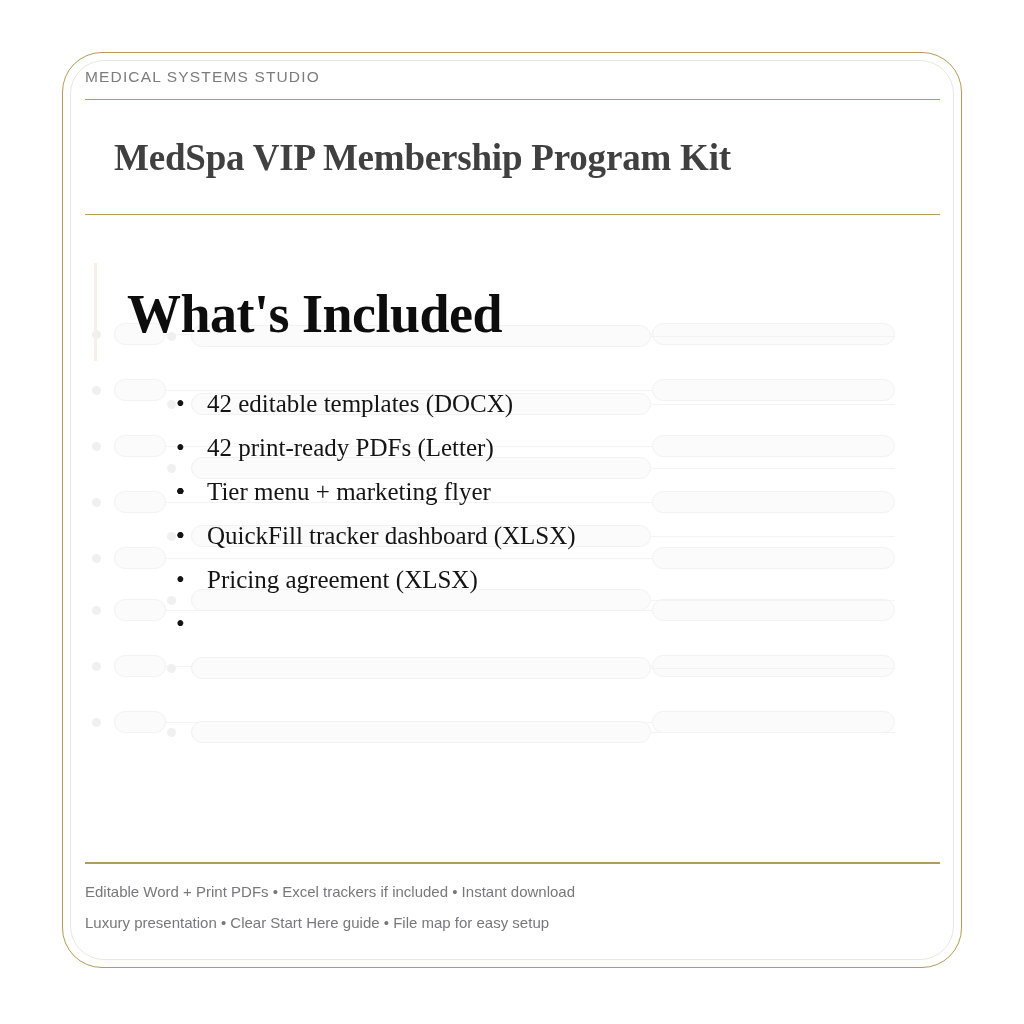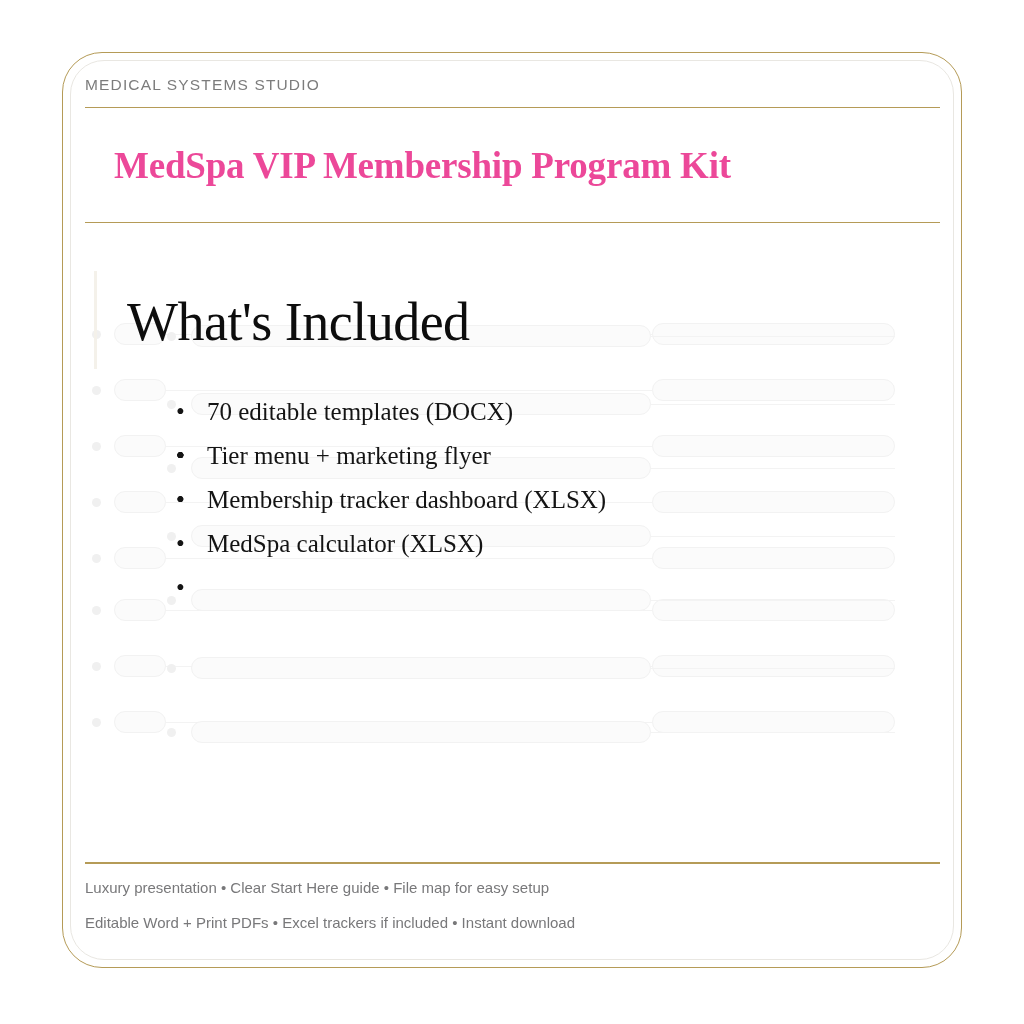--- a/index.html
+++ b/index.html
@@ -104,34 +104,34 @@
     left: 85px;
     top: 60px;
     width: 855px;
   }
 
   .eyebrow {
     font-size: 15.5px;
     letter-spacing: 1.15px;
     color: #7c7c7c;
     line-height: 1;
-    padding-top: 17px;
+    padding-top: 9px;
   }
 
   .title-rule-top {
     margin-top: 14px;
     height: 1.6px;
     background: #b59b57;
   }
   .doc-title {
     font-family: "Liberation Serif", serif;
     font-weight: bold;
     font-size: 37px;
     line-height: 1.0;
-    color: #ec4899;
+    color: #404040;
     padding: 14px 0 13px 29px;
     letter-spacing: -0.2px;
     white-space: nowrap;
   }
   .title-rule-bottom {
     height: 1.6px;
     background: #b59b57;
   }
 
   
@@ -143,21 +143,21 @@
   .accent-bar {
     position: absolute;
     left: 9px;
     top: 2px;
     width: 2.5px;
     height: 98px;
     background: #f4f1ea;
   }
   .section-heading {
     font-family: "Liberation Serif", serif;
-    font-weight: normal;
+    font-weight: bold;
     font-size: 54px;
     line-height: 1.0;
     color: #0d0d0d;
     padding-left: 42px;
     padding-top: 26px;
     letter-spacing: -0.5px;
   }
 
   
   .bullet-list {
@@ -310,53 +310,54 @@
   <div class="title-rule-bottom"></div>
 
   <div class="section-block">
     <span class="accent-bar"></span>
     <h2 class="section-heading">What's Included</h2>
   </div>
 
   <ul class="bullet-list">
     <li class="bullet-item">
       <span class="marker">•</span>
-      <span>70 editable templates (DOCX)</span>
-    </li>
-    <li class="bullet-item">
-      <span class="marker">•</span>
+      <span>42 editable templates (DOCX)</span>
+    </li>
+    <li class="bullet-item">
+      <span class="marker">•</span>
+      <span>42 print-ready PDFs (Letter)</span>
     </li>
     <li class="bullet-item">
       <span class="marker">•</span>
     </li>
     <li class="bullet-item">
       <span class="marker">•</span>
     </li>
     <li class="bullet-item">
       <span class="marker">•</span>
     </li>
     <li class="bullet-item">
       <span class="marker">•</span>
       <span>Tier menu + marketing flyer</span>
     </li>
     <li class="bullet-item">
       <span class="marker">•</span>
     </li>
     <li class="bullet-item">
       <span class="marker">•</span>
-      <span>Membership tracker dashboard (XLSX)</span>
-    </li>
-    <li class="bullet-item">
-      <span class="marker">•</span>
-      <span>MedSpa calculator (XLSX)</span>
+      <span>QuickFill tracker dashboard (XLSX)</span>
+    </li>
+    <li class="bullet-item">
+      <span class="marker">•</span>
+      <span>Pricing agreement (XLSX)</span>
     </li>
     <li class="bullet-item">
       <span class="marker">•</span>
     </li>
   </ul>
 
 </div>
 
 <div class="footer">
   <div class="footer-rule"></div>
+  <div class="footer-line footer-line-1">Editable Word + Print PDFs • Excel trackers if included • Instant download</div>
   <div class="footer-line footer-line-2">Luxury presentation • Clear Start Here guide • File map for easy setup</div>
-  <div class="footer-line footer-line-1">Editable Word + Print PDFs • Excel trackers if included • Instant download</div>
 </div>
 
 </body></html>

